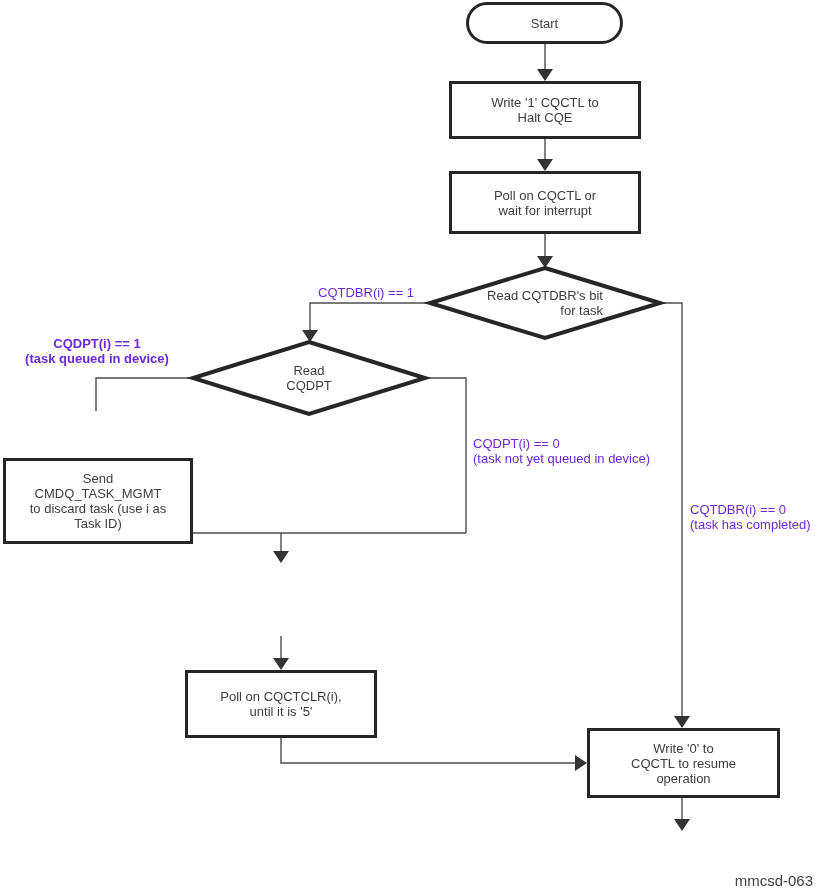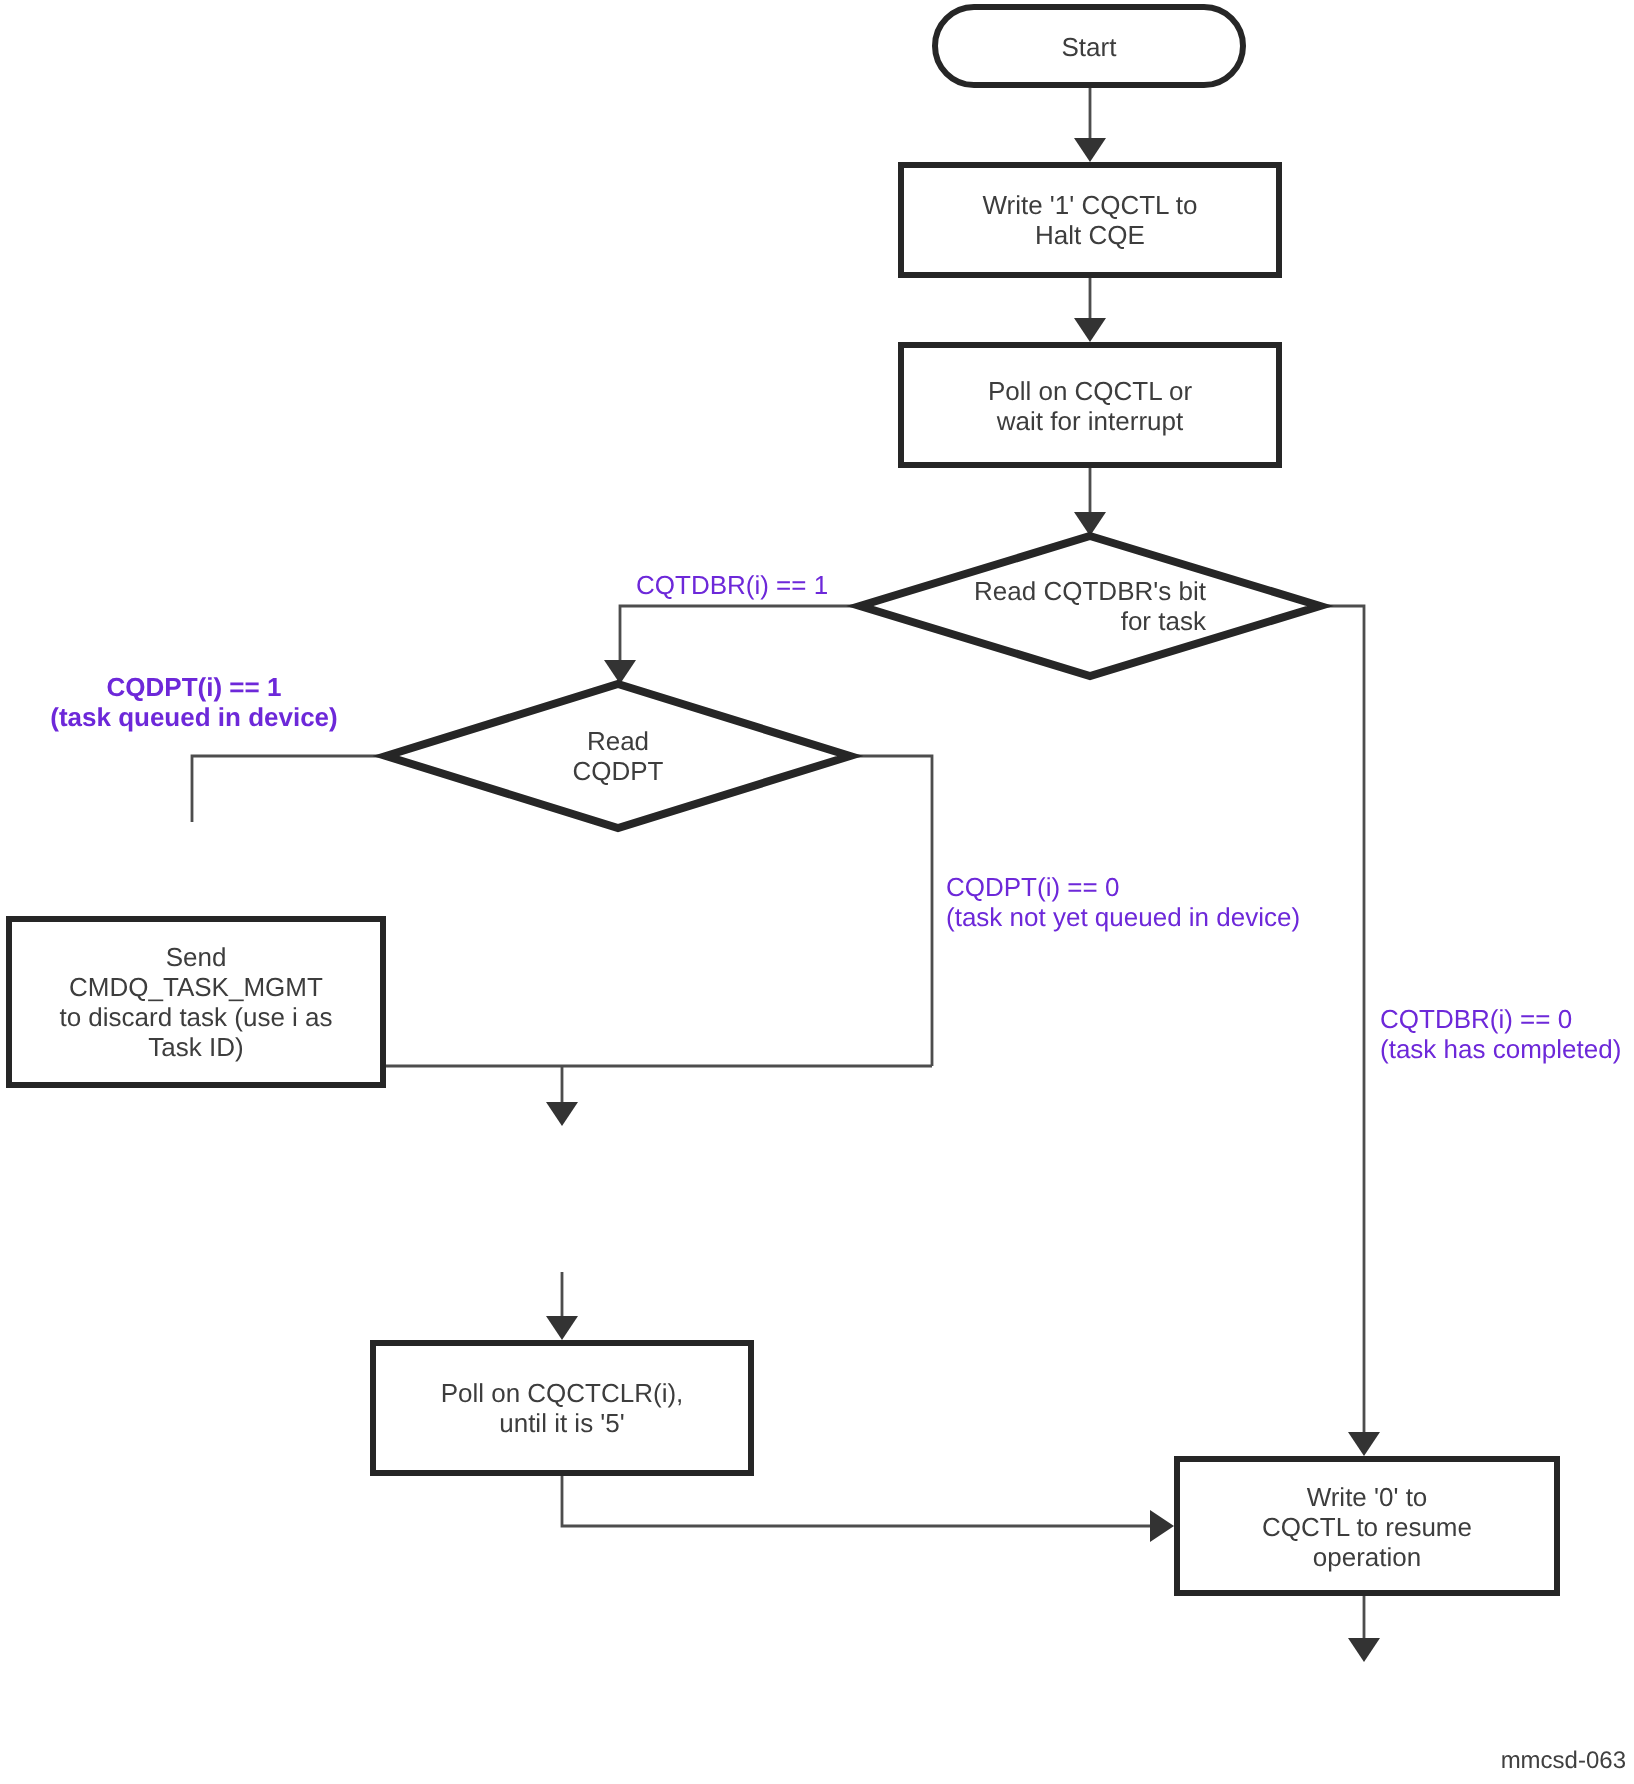--- a/index.html
+++ b/index.html
@@ -47,21 +47,21 @@
     color: #6d28d9;
     font-size: 13px;
     line-height: 15px;
     white-space: pre-line;
   }
   .figid {
     position: absolute;
     right: 4px;
     top: 874px;
     color: #404040;
-    font-size: 12px;
+    font-size: 15px;
     line-height: 13px;
   }
   .wire { stroke: #4d4d4d; stroke-width: 1.4; fill: none; }
   .head { fill: #333333; stroke: none; }
   .diamond { stroke: #262626; stroke-width: 4; fill: #ffffff; }
 </style>
 </head>
 <body>
 
 <div id="canvas">

